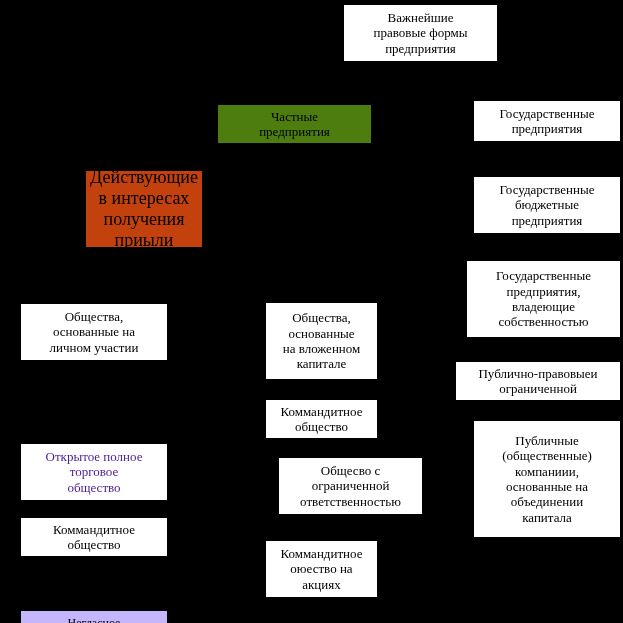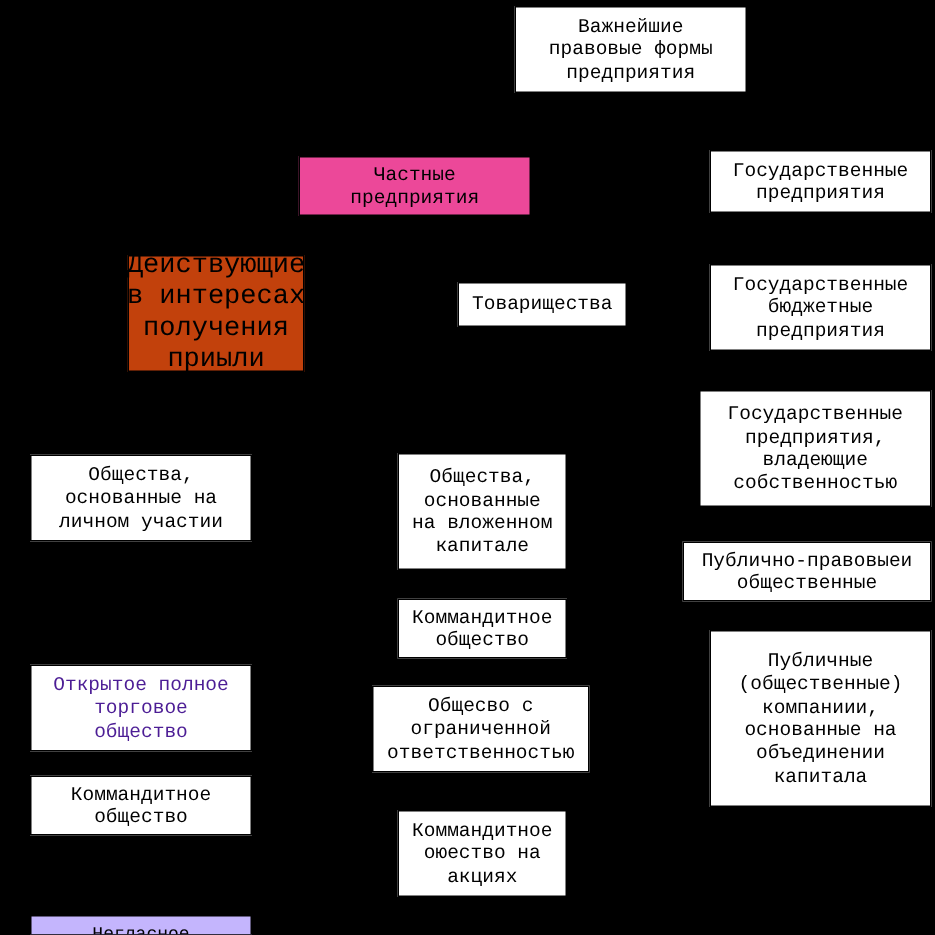--- a/index.html
+++ b/index.html
@@ -18,71 +18,70 @@
   .node {
     position: absolute;
     box-sizing: border-box;
     background: #ffffff;
     border: 1px solid #000000;
     color: #000000;
     display: flex;
     align-items: center;
     justify-content: center;
     text-align: center;
-    font-family: Liberation Mono, monospace;
+    font-family: Liberation Serif, serif;
     font-size: 13px;
     line-height: 1.18;
     padding: 2px 3px;
     white-space: pre-line;
   }
 </style>
 </head>
 <body>
 
 <div id="canvas">
     <div class="node" style="left: 343px; top: 4px; width: 155px; height: 58px; font-size: 13px; background: rgb(255, 255, 255); color: rgb(0, 0, 0);">Важнейшие
 правовые формы
 предприятия</div>
-    <div class="node" style="left: 199px; top: 104px; width: 155px; height: 40px; font-size: 13px; background: #ec4899; color: rgb(0, 0, 0);">Частные
+    <div class="node" style="left: 217px; top: 104px; width: 155px; height: 40px; font-size: 13px; background: #4d7c0f; color: rgb(0, 0, 0);">Частные
 предприятия</div>
     <div class="node" style="left: 473px; top: 100px; width: 148px; height: 42px; font-size: 13px; background: rgb(255, 255, 255); color: rgb(0, 0, 0);">Государственные
 предприятия</div>
     <div class="node" style="left: 85px; top: 170px; width: 118px; height: 78px; font-size: 18px; background: #c2410c; color: rgb(0, 0, 0);">Действующие
 в интересах
 получения
 приыли</div>
-    <div class="node" style="left: 305px; top: 188px; width: 113px; height: 30px; font-size: 13px; background: rgb(255, 255, 255); color: rgb(0, 0, 0);">Товарищества</div>
     <div class="node" style="left: 473px; top: 176px; width: 148px; height: 58px; font-size: 13px; background: rgb(255, 255, 255); color: rgb(0, 0, 0);">Государственные
 бюджетные
 предприятия</div>
     <div class="node" style="left: 466px; top: 260px; width: 155px; height: 78px; font-size: 13px; background: rgb(255, 255, 255); color: rgb(0, 0, 0);">Государственные
 предприятия,
 владеющие
 собственностью</div>
     <div class="node" style="left: 20px; top: 303px; width: 148px; height: 58px; font-size: 13px; background: rgb(255, 255, 255); color: rgb(0, 0, 0);">Общества,
 основанные на
 личном участии</div>
     <div class="node" style="left: 265px; top: 302px; width: 113px; height: 78px; font-size: 13px; background: rgb(255, 255, 255); color: rgb(0, 0, 0);">Общества,
 основанные
 на вложенном
 капитале</div>
     <div class="node" style="left: 455px; top: 361px; width: 166px; height: 40px; font-size: 13px; background: rgb(255, 255, 255); color: rgb(0, 0, 0);">Публично-правовыеи
-общественные</div>
+ограниченной</div>
     <div class="node" style="left: 265px; top: 399px; width: 113px; height: 40px; font-size: 13px; background: rgb(255, 255, 255); color: rgb(0, 0, 0);">Коммандитное
 общество</div>
     <div class="node" style="left: 473px; top: 420px; width: 148px; height: 118px; font-size: 13px; background: rgb(255, 255, 255); color: rgb(0, 0, 0);">Публичные
 (общественные)
 компаниии,
 основанные на
 объединении
 капитала</div>
     <div class="node" style="left: 20px; top: 443px; width: 148px; height: 58px; font-size: 13px; background: rgb(255, 255, 255); color: #4c1d95;">Открытое полное
 торговое
 общество</div>
-    <div class="node" style="left: 248px; top: 457px; width: 145px; height: 58px; font-size: 13px; background: rgb(255, 255, 255); color: rgb(0, 0, 0);">Общесво с
+    <div class="node" style="left: 278px; top: 457px; width: 145px; height: 58px; font-size: 13px; background: rgb(255, 255, 255); color: rgb(0, 0, 0);">Общесво с
 ограниченной
 ответственностью</div>
     <div class="node" style="left: 20px; top: 517px; width: 148px; height: 40px; font-size: 13px; background: rgb(255, 255, 255); color: rgb(0, 0, 0);">Коммандитное
 общество</div>
     <div class="node" style="left: 265px; top: 540px; width: 113px; height: 58px; font-size: 13px; background: rgb(255, 255, 255); color: rgb(0, 0, 0);">Коммандитное
 оюество на
 акциях</div>
     <div class="node" style="left: 20px; top: 610px; width: 148px; height: 40px; font-size: 12px; background: #c4b5fd; color: rgb(0, 0, 0);">Негласное
 товарищество</div>
   </div>

